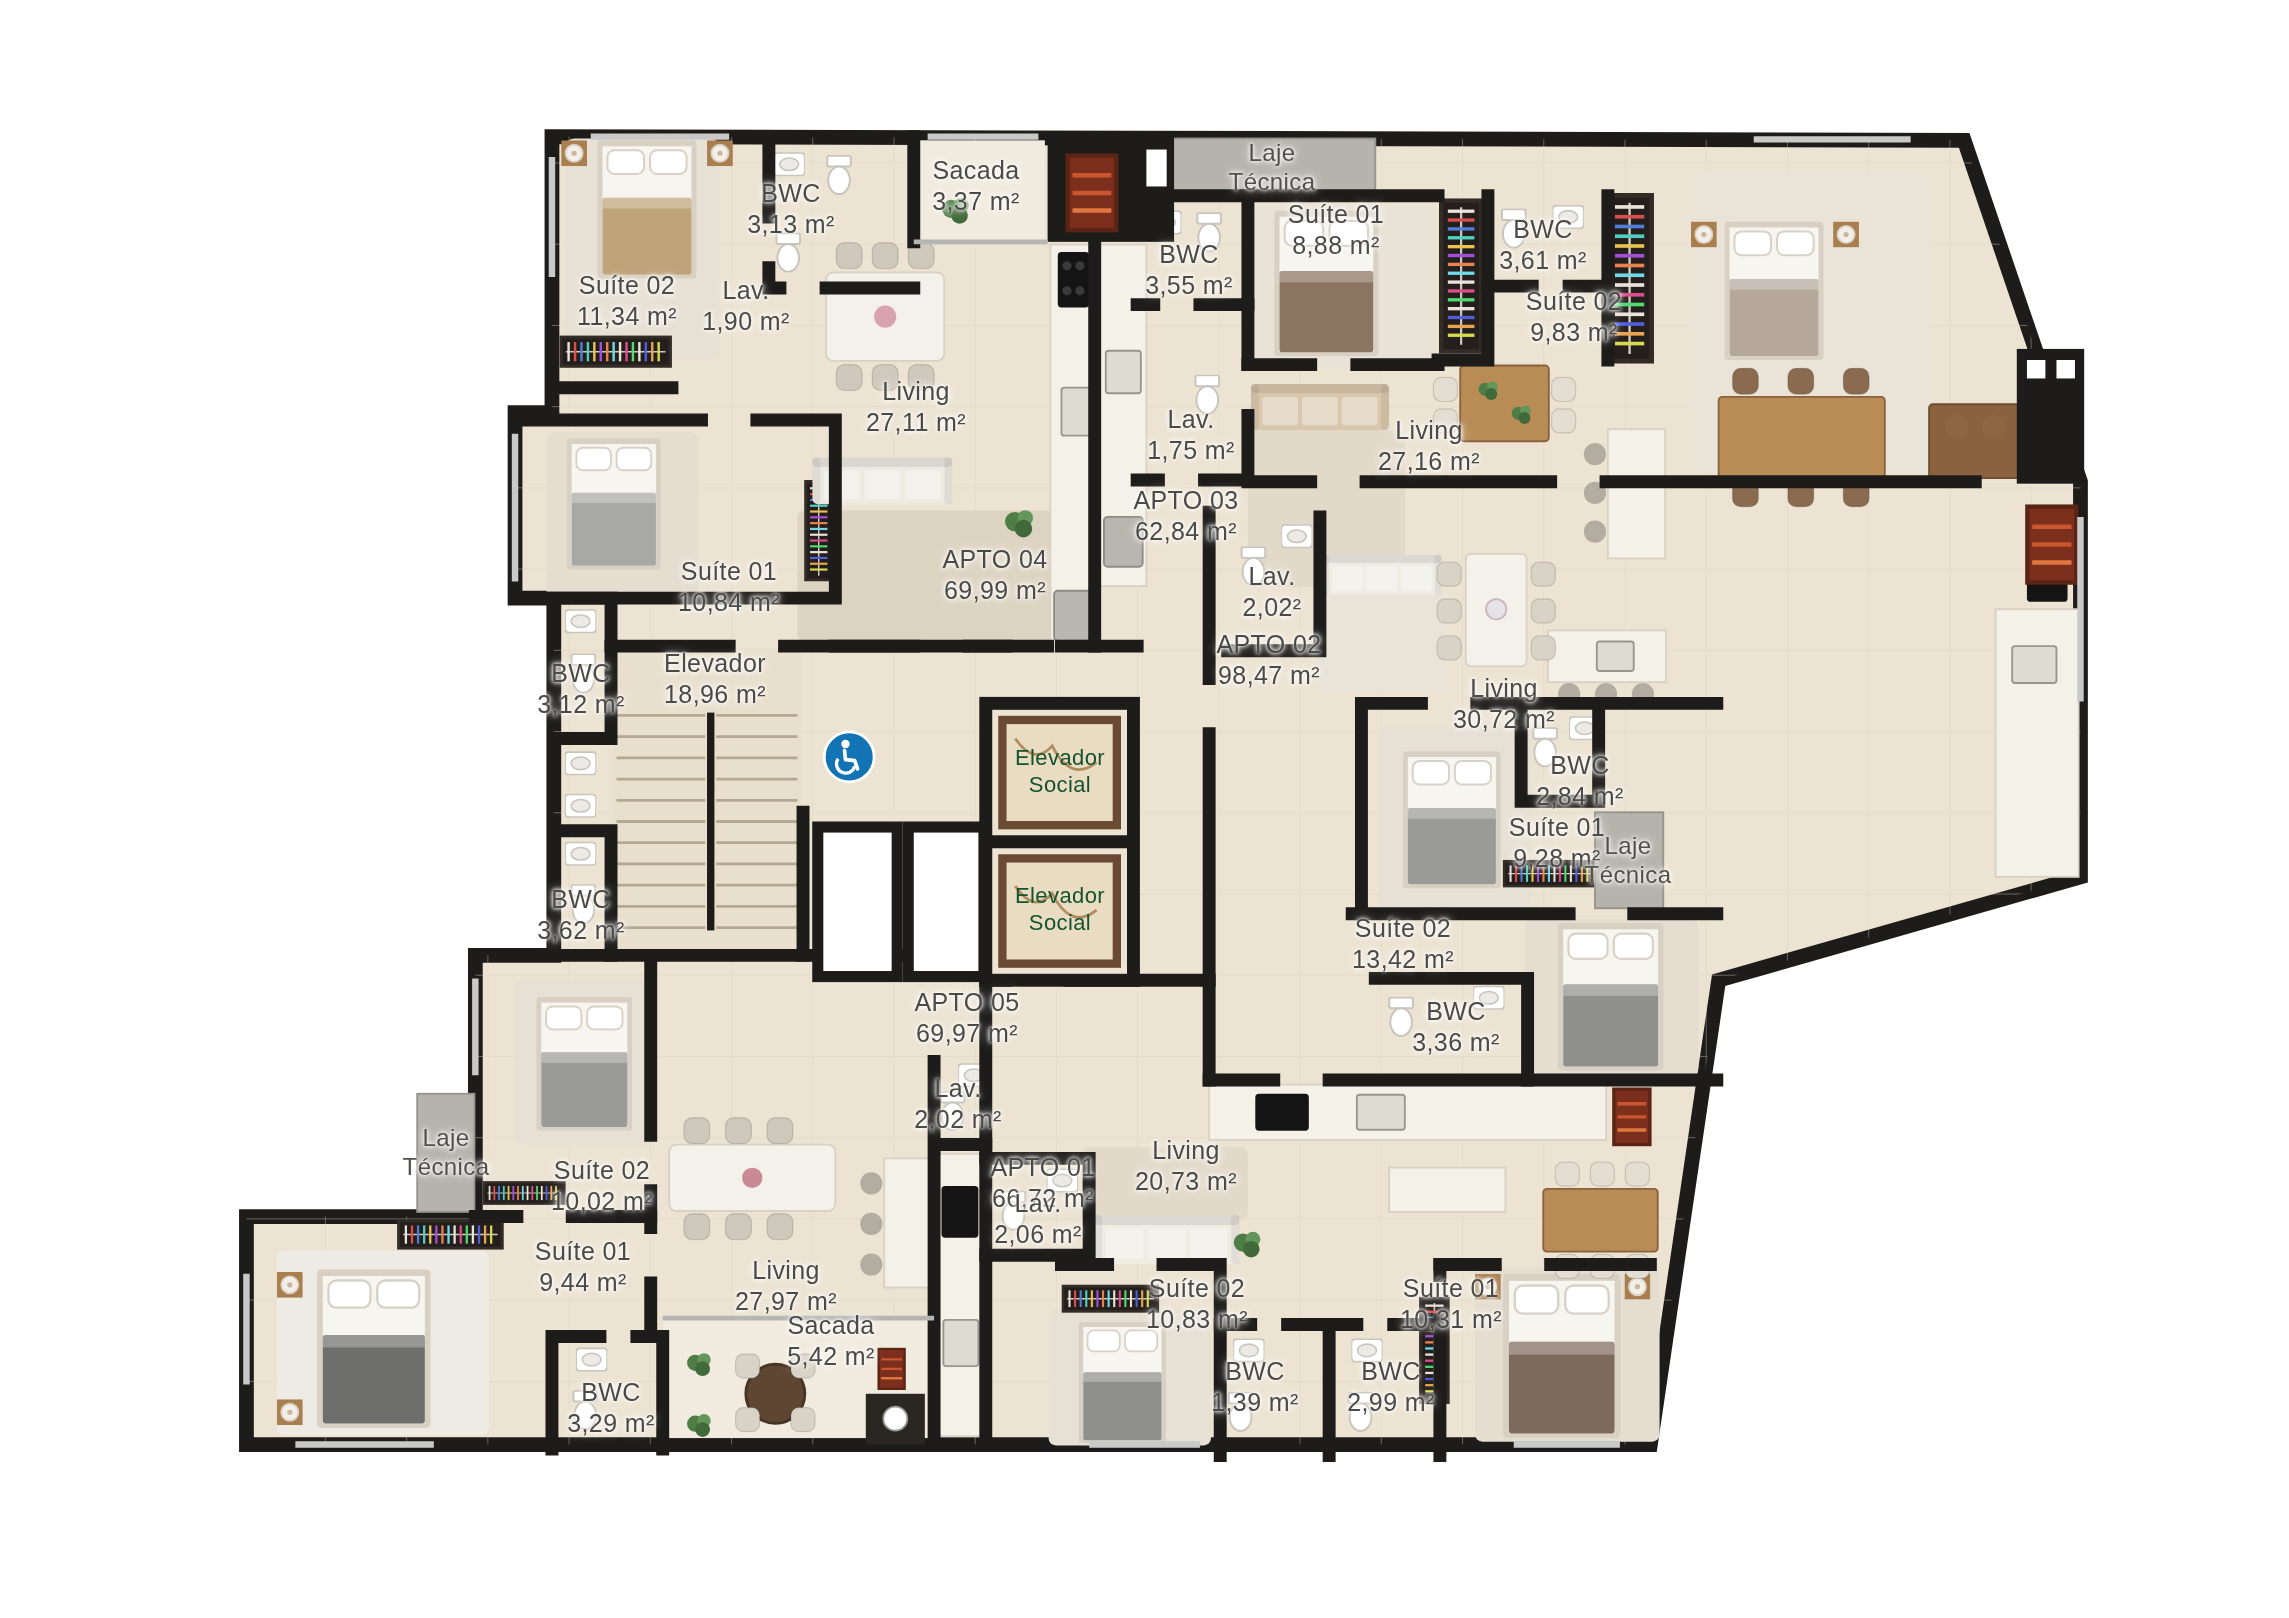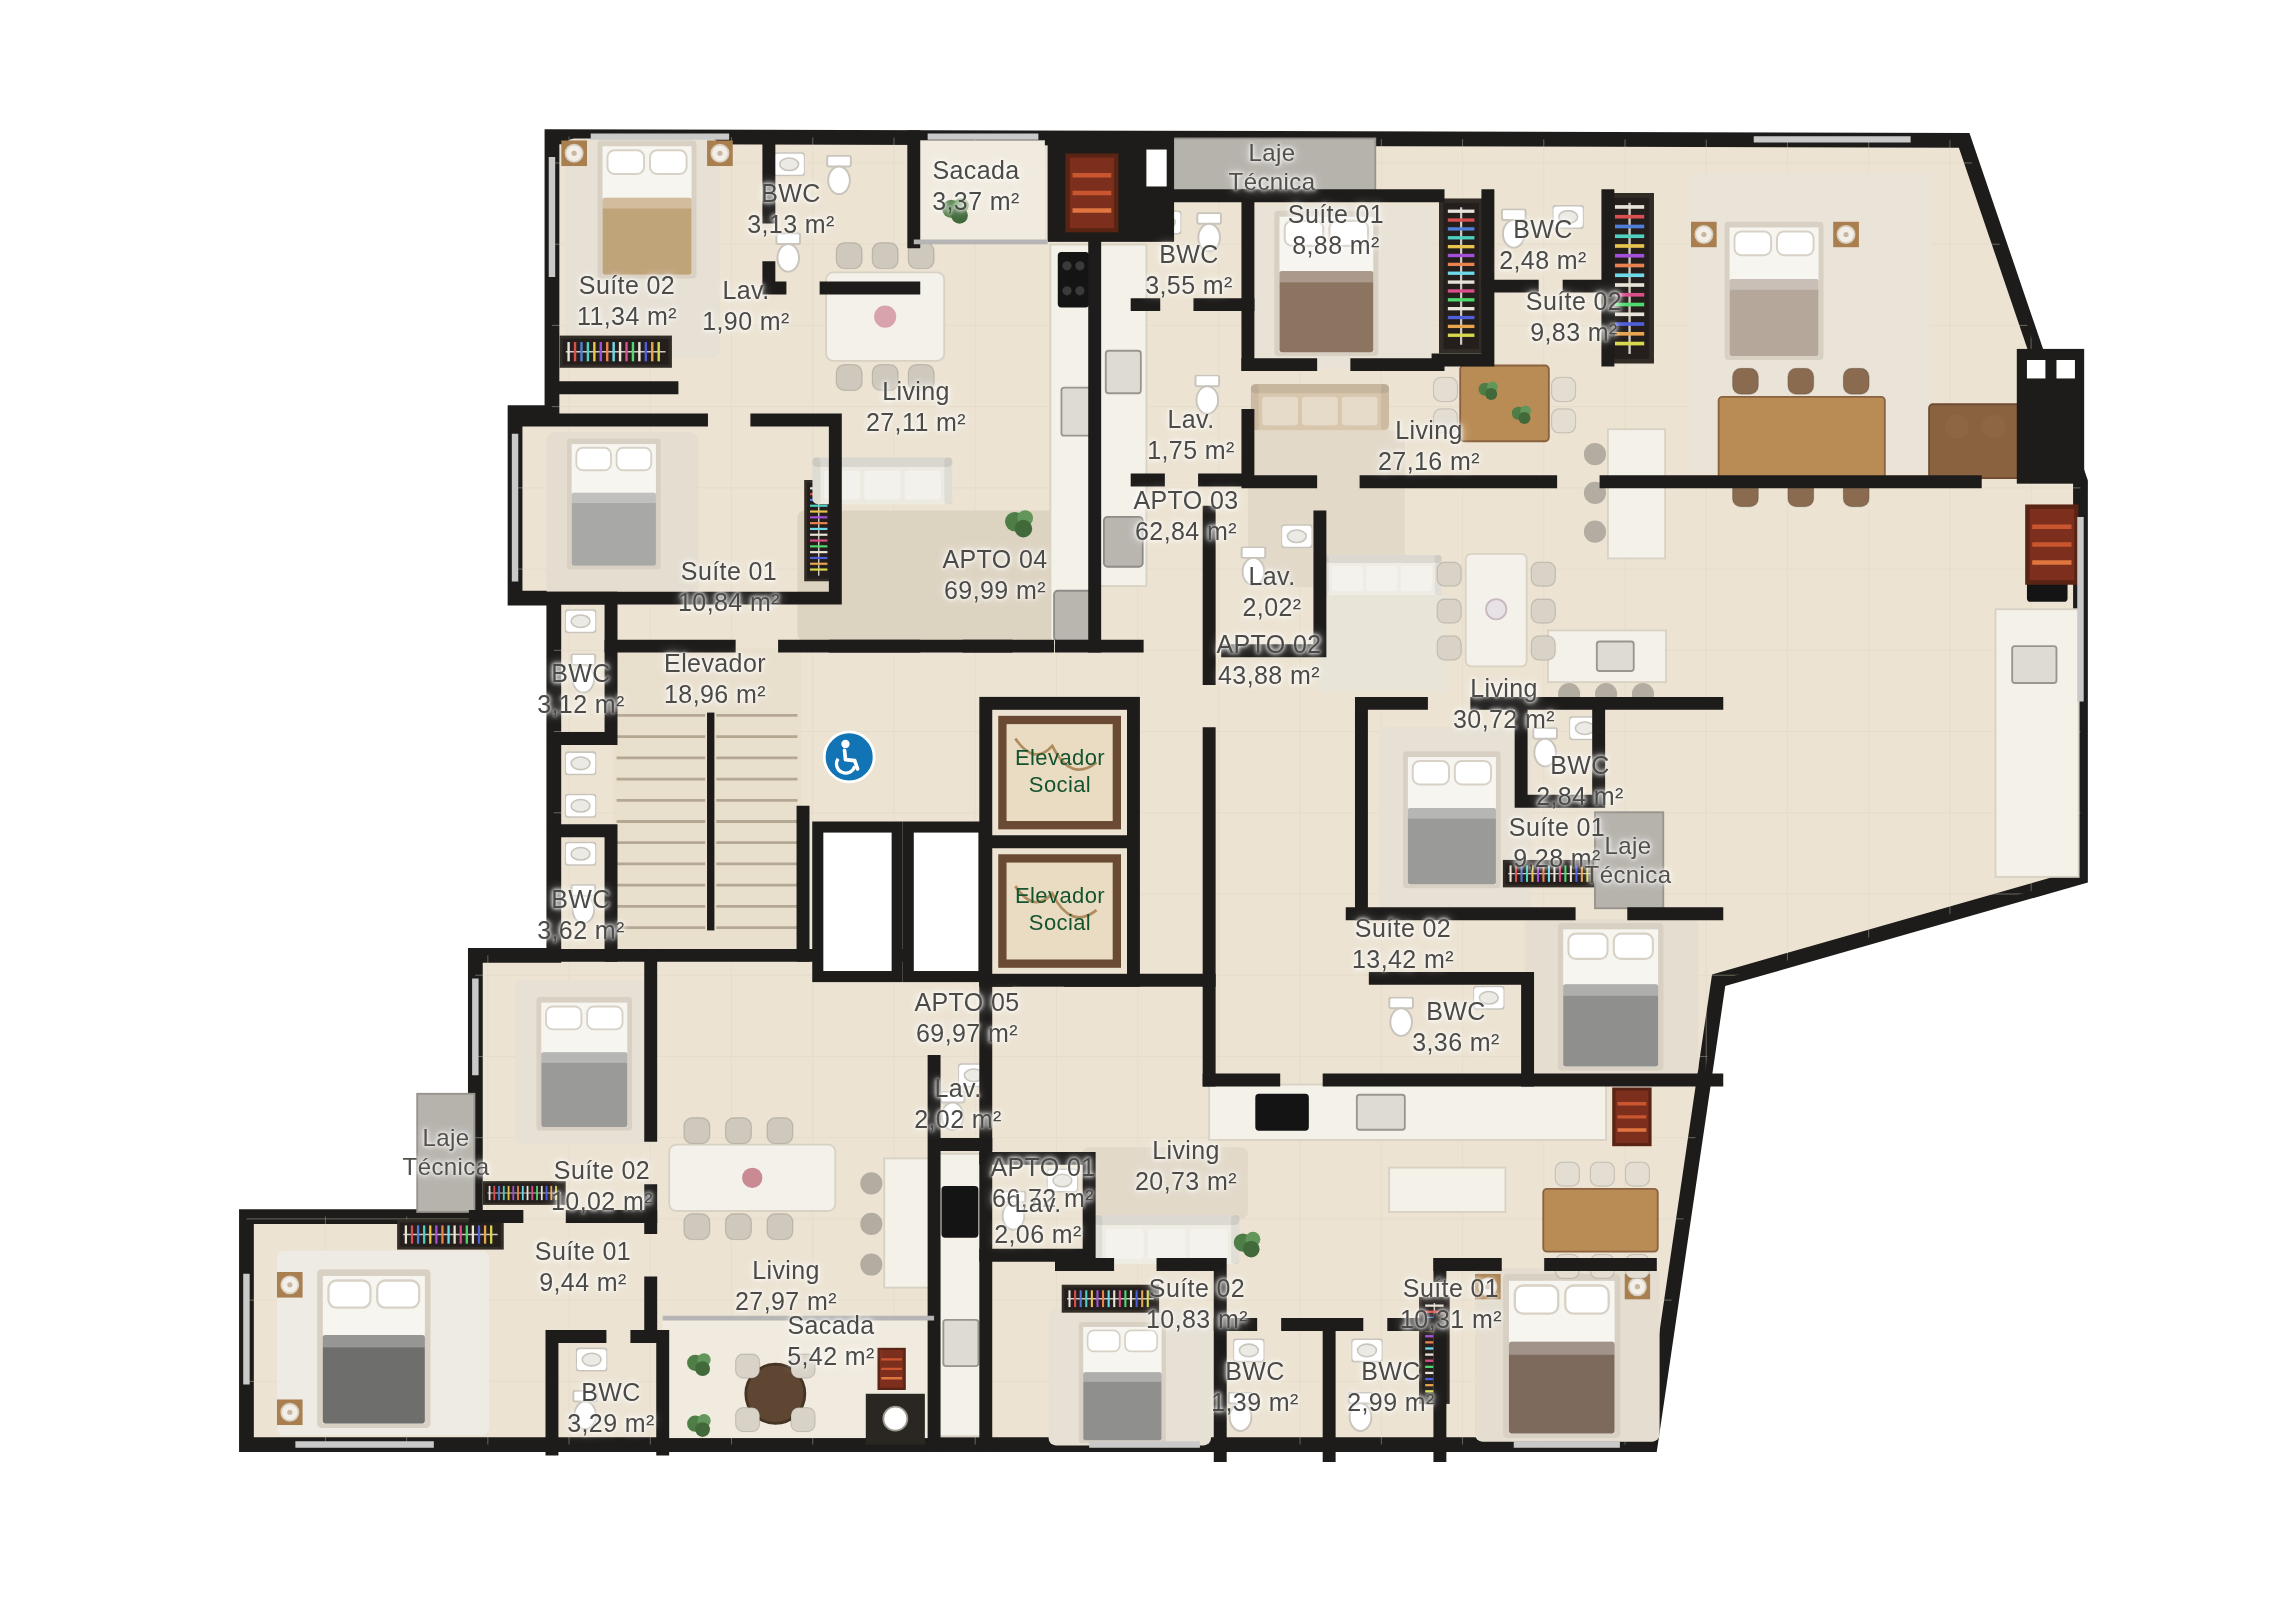--- a/index.html
+++ b/index.html
@@ -464,33 +464,33 @@
 <div class="lbl" style="left:1186px;top:515px">
       <span>APTO 03</span>
       <span>62,84 m²</span>
     </div>
 <div class="lbl laje" style="left:1272px;top:167px">
       <span>Laje</span>
       <span>Técnica</span>
     </div>
 <div class="lbl" style="left:1543px;top:244px">
       <span>BWC</span>
-      <span>2,48 m²</span>
+      <span>3,61 m²</span>
     </div>
 <div class="lbl" style="left:1574px;top:316px">
       <span>Suíte 02</span>
       <span>9,83 m²</span>
     </div>
 <div class="lbl" style="left:1429px;top:445px">
       <span>Living</span>
       <span>27,16 m²</span>
     </div>
 <div class="lbl" style="left:1269px;top:659px">
       <span>APTO 02</span>
-      <span>43,88 m²</span>
+      <span>98,47 m²</span>
     </div>
 <div class="lbl" style="left:1272px;top:591px">
       <span>Lav.</span>
       <span>2,02²</span>
     </div>
 <div class="lbl" style="left:1504px;top:703px">
       <span>Living</span>
       <span>30,72 m²</span>
     </div>
 <div class="lbl" style="left:1580px;top:780px">

